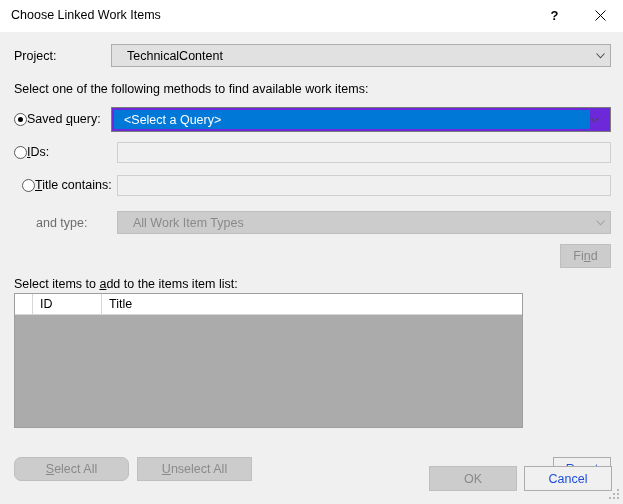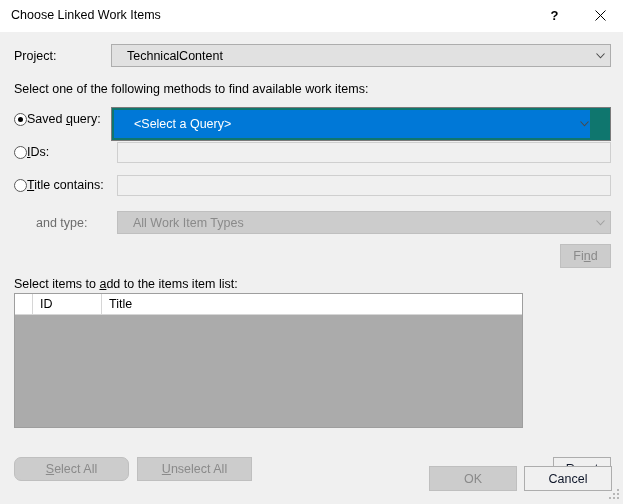--- a/index.html
+++ b/index.html
@@ -89,23 +89,23 @@
     justify-content: center;
   }
   .combo.disabled {
     background: #cccccc;
     border: 1px solid #bfbfbf;
   }
   .combo.disabled .combo-text { color: #8a8a8a; }
 
   
   .combo.highlight {
-    background: #0f766e;
+    background: #6d28d9;
     border: 1px solid #7a7a7a;
-    padding: 16px;
+    padding: 6px;
   }
   .combo.highlight .sel-fill {
     position: absolute;
     left: 2px; top: 2px;
     right: 20px; bottom: 2px;
     background: #0078d7;
   }
   .combo.highlight .combo-text {
     position: relative;
     color: #ffffff;
@@ -145,21 +145,21 @@
     color: #000000;
     white-space: nowrap;
   }
 
   
   .btn {
     position: absolute;
     box-sizing: border-box;
     background: #e1e1e1;
     border: 1px solid #adadad;
-    color: #0f172a;
+    color: #1d4ed8;
     font-size: 12.5px;
     font-family: "Liberation Sans", sans-serif;
     display: flex;
     align-items: center;
     justify-content: center;
     white-space: nowrap;
   }
   .btn.disabled {
     background: #cccccc;
     border: 1px solid #bfbfbf;
@@ -265,21 +265,21 @@
     </div>
   </div>
 
   <div class="radio-row" style="left:14px; top:113px;">
     <span class="radio-dot"></span>
     <span class="radio-label"><u>I</u><span>Ds:</span></span>
   </div>
 
   <div class="textbox" style="left:117px; top:110px; width:494px; height:21px;"></div>
 
-  <div class="radio-row" style="left:14px; top:146px;text-align:right;">
+  <div class="radio-row" style="left:22px; top:146px;text-align:right;">
     <span class="radio-dot"></span>
     <span class="radio-label"><u>T</u><span>itle contains:</span></span>
   </div>
 
   <div class="textbox" style="left:117px; top:143px; width:494px; height:21px;"></div>
 
   <div class="lbl dim" style="left:36px; top:184px;">and type:</div>
 
   <div class="combo disabled" style="left:117px; top:179px; width:494px; height:23px;">
     <div class="combo-text">All Work Item Types</div>

